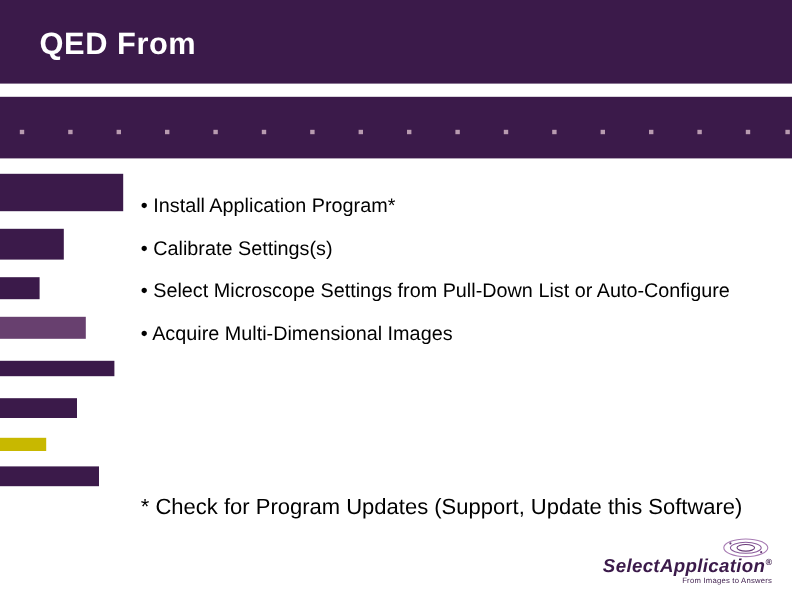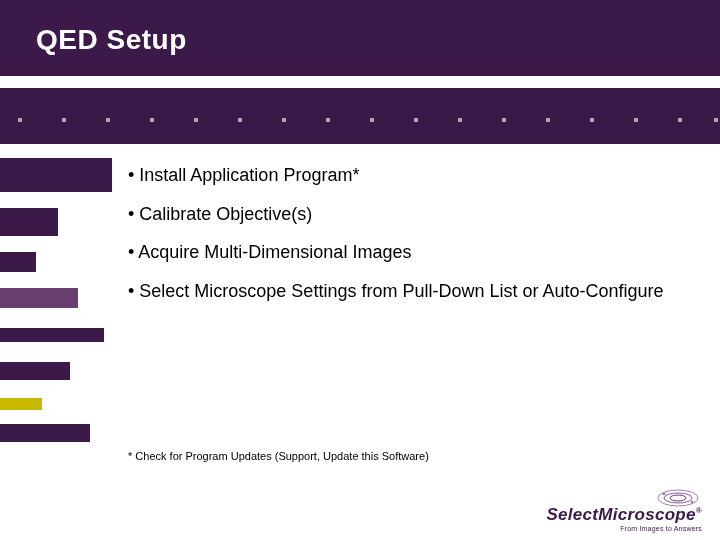--- a/index.html
+++ b/index.html
@@ -69,27 +69,27 @@
   .content {
     position: absolute;
     left: 128px;
     top: 164px;
     width: 560px;
     color: #000;
     font-size: 18px;
     line-height: 1.25;
   }
   .content .item {
-    margin: 0 0 16px 0;
+    margin: 12px 0 16px 0;
   }
   .footnote {
     position: absolute;
     left: 128px;
     top: 450px;
-    font-size: 11px;
+    font-size: 20px;
     color: #000;
     text-align: center;
   }
   .logo {
     position: absolute;
     right: 18px;
     bottom: 8px;
     text-align: right;
     font-family: Arial, Helvetica, sans-serif;
     color: #3b1a4a;
@@ -116,21 +116,21 @@
     height: 20px;
   }
 </style>
 </head>
 <body>
 
 <div class="slide">
 
   <div class="header-band"></div>
 
-  <div class="title">QED Setup</div>
+  <div class="title">QED From</div>
 
   <div class="white-stripe"></div>
 
   <div class="dot-row" id="dot-row">
       <div class="dot" style="left: 18px;"></div>
       <div class="dot" style="left: 62px;"></div>
       <div class="dot" style="left: 106px;"></div>
       <div class="dot" style="left: 150px;"></div>
       <div class="dot" style="left: 194px;"></div>
       <div class="dot" style="left: 238px;"></div>
@@ -153,35 +153,35 @@
       <div class="sb" style="top: 94px; width: 36px; height: 20px; background: rgb(59, 26, 74);"></div>
       <div class="sb" style="top: 130px; width: 78px; height: 20px; background: rgb(104, 64, 111);"></div>
       <div class="sb" style="top: 170px; width: 104px; height: 14px; background: rgb(59, 26, 74);"></div>
       <div class="sb" style="top: 204px; width: 70px; height: 18px; background: rgb(59, 26, 74);"></div>
       <div class="sb" style="top: 240px; width: 42px; height: 12px; background: rgb(200, 184, 0);"></div>
       <div class="sb" style="top: 266px; width: 90px; height: 18px; background: rgb(59, 26, 74);"></div>
     </div>
 
   <div class="content">
     <div class="item">• Install Application Program*</div>
-    <div class="item">• Calibrate Objective(s)</div>
+    <div class="item">• Calibrate Settings(s)</div>
+    <div class="item">• Select Microscope Settings from Pull-Down List or Auto-Configure</div>
     <div class="item">• Acquire Multi-Dimensional Images</div>
-    <div class="item">• Select Microscope Settings from Pull-Down List or Auto-Configure</div>
   </div>
 
   <div class="footnote">* Check for Program Updates (Support, Update this Software)</div>
 
   <svg class="logo-swirl" viewBox="0 0 44 20">
     <ellipse cx="22" cy="10" rx="20" ry="8" fill="none" stroke="#a77bb3" stroke-width="1"></ellipse>
     <ellipse cx="22" cy="10" rx="14" ry="5" fill="none" stroke="#8a5a9a" stroke-width="1"></ellipse>
     <ellipse cx="22" cy="10" rx="8" ry="3" fill="none" stroke="#6b3d7a" stroke-width="1"></ellipse>
     <circle cx="8" cy="6" r="1" fill="#6b3d7a"></circle>
     <circle cx="36" cy="14" r="1" fill="#6b3d7a"></circle>
   </svg>
 
   <div class="logo">
     <div class="brand">
-      <span>Select</span><span class="bold">Microscope</span><sup style="font-size:8px;">®</sup>
+      <span>Select</span><span class="bold">Application</span><sup style="font-size:8px;">®</sup>
     </div>
     <div class="tag">From Images to Answers</div>
   </div>
 
 </div>
 
 </body></html>

